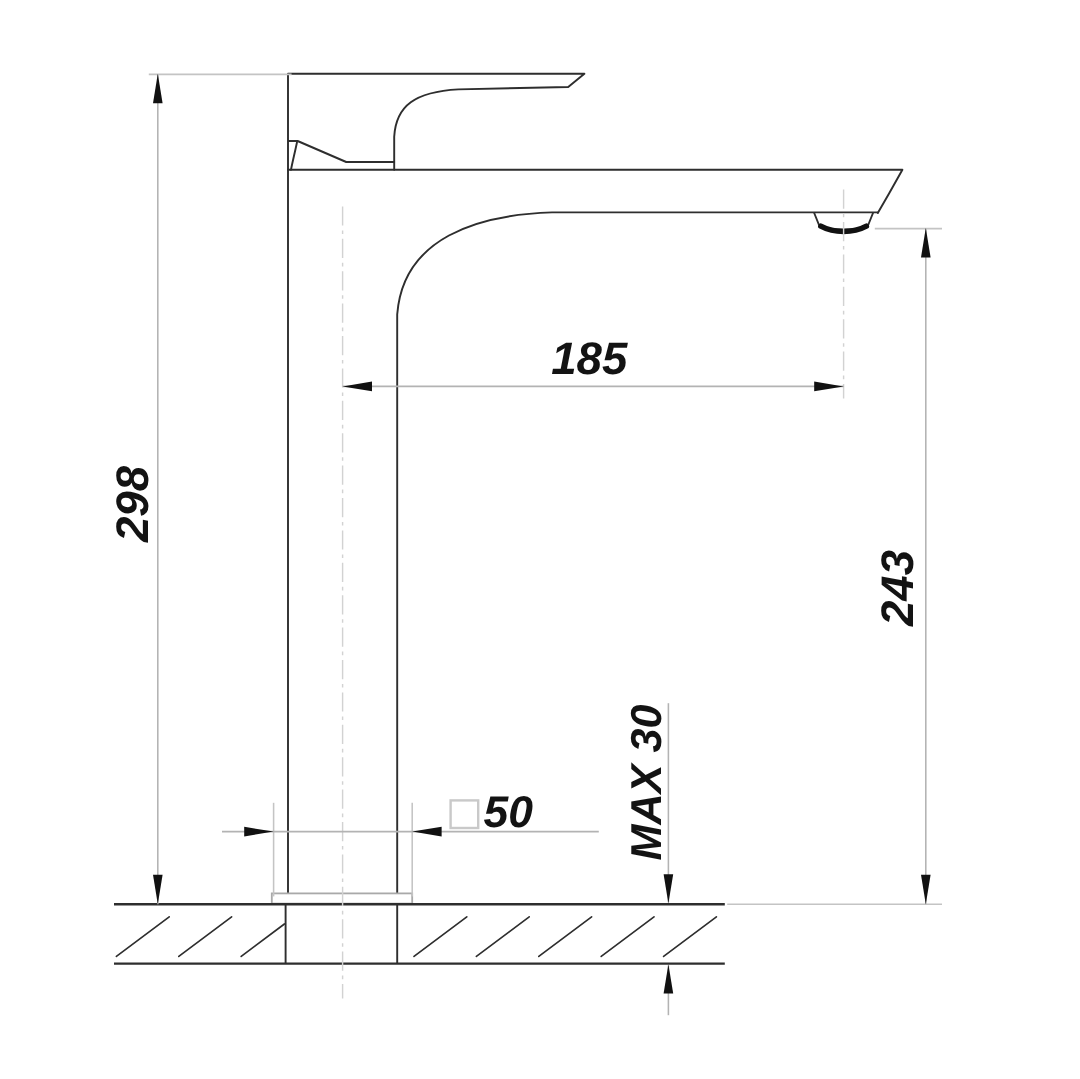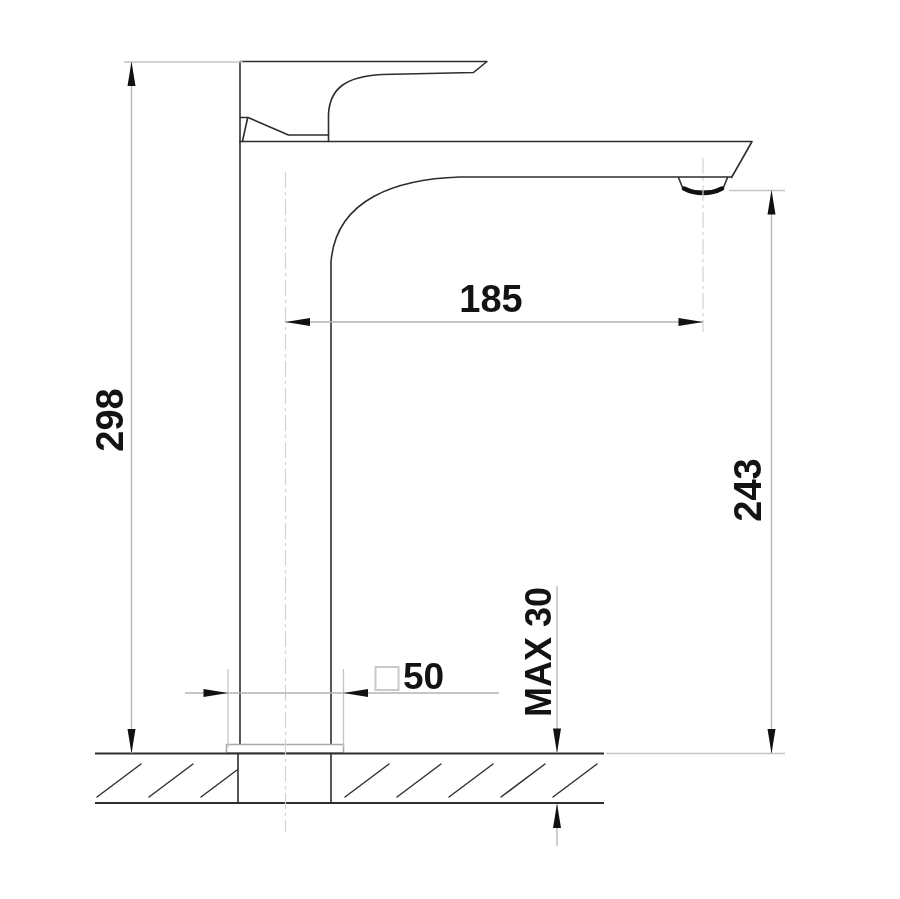--- a/index.html
+++ b/index.html
@@ -8,20 +8,21 @@
     background: #ffffff;
     width: 900px;
     height: 899px;
     overflow: hidden;
   }
   .stage {
     position: relative;
     width: 896px;
     height: 899px;
     background: #ffffff;
+    font-style: italic;
   }
   svg text {
     font-family: "Liberation Sans", "DejaVu Sans", sans-serif;
     font-weight: 700;
     fill: #131313;
   }
 </style>
 </head>
 <body>
 

